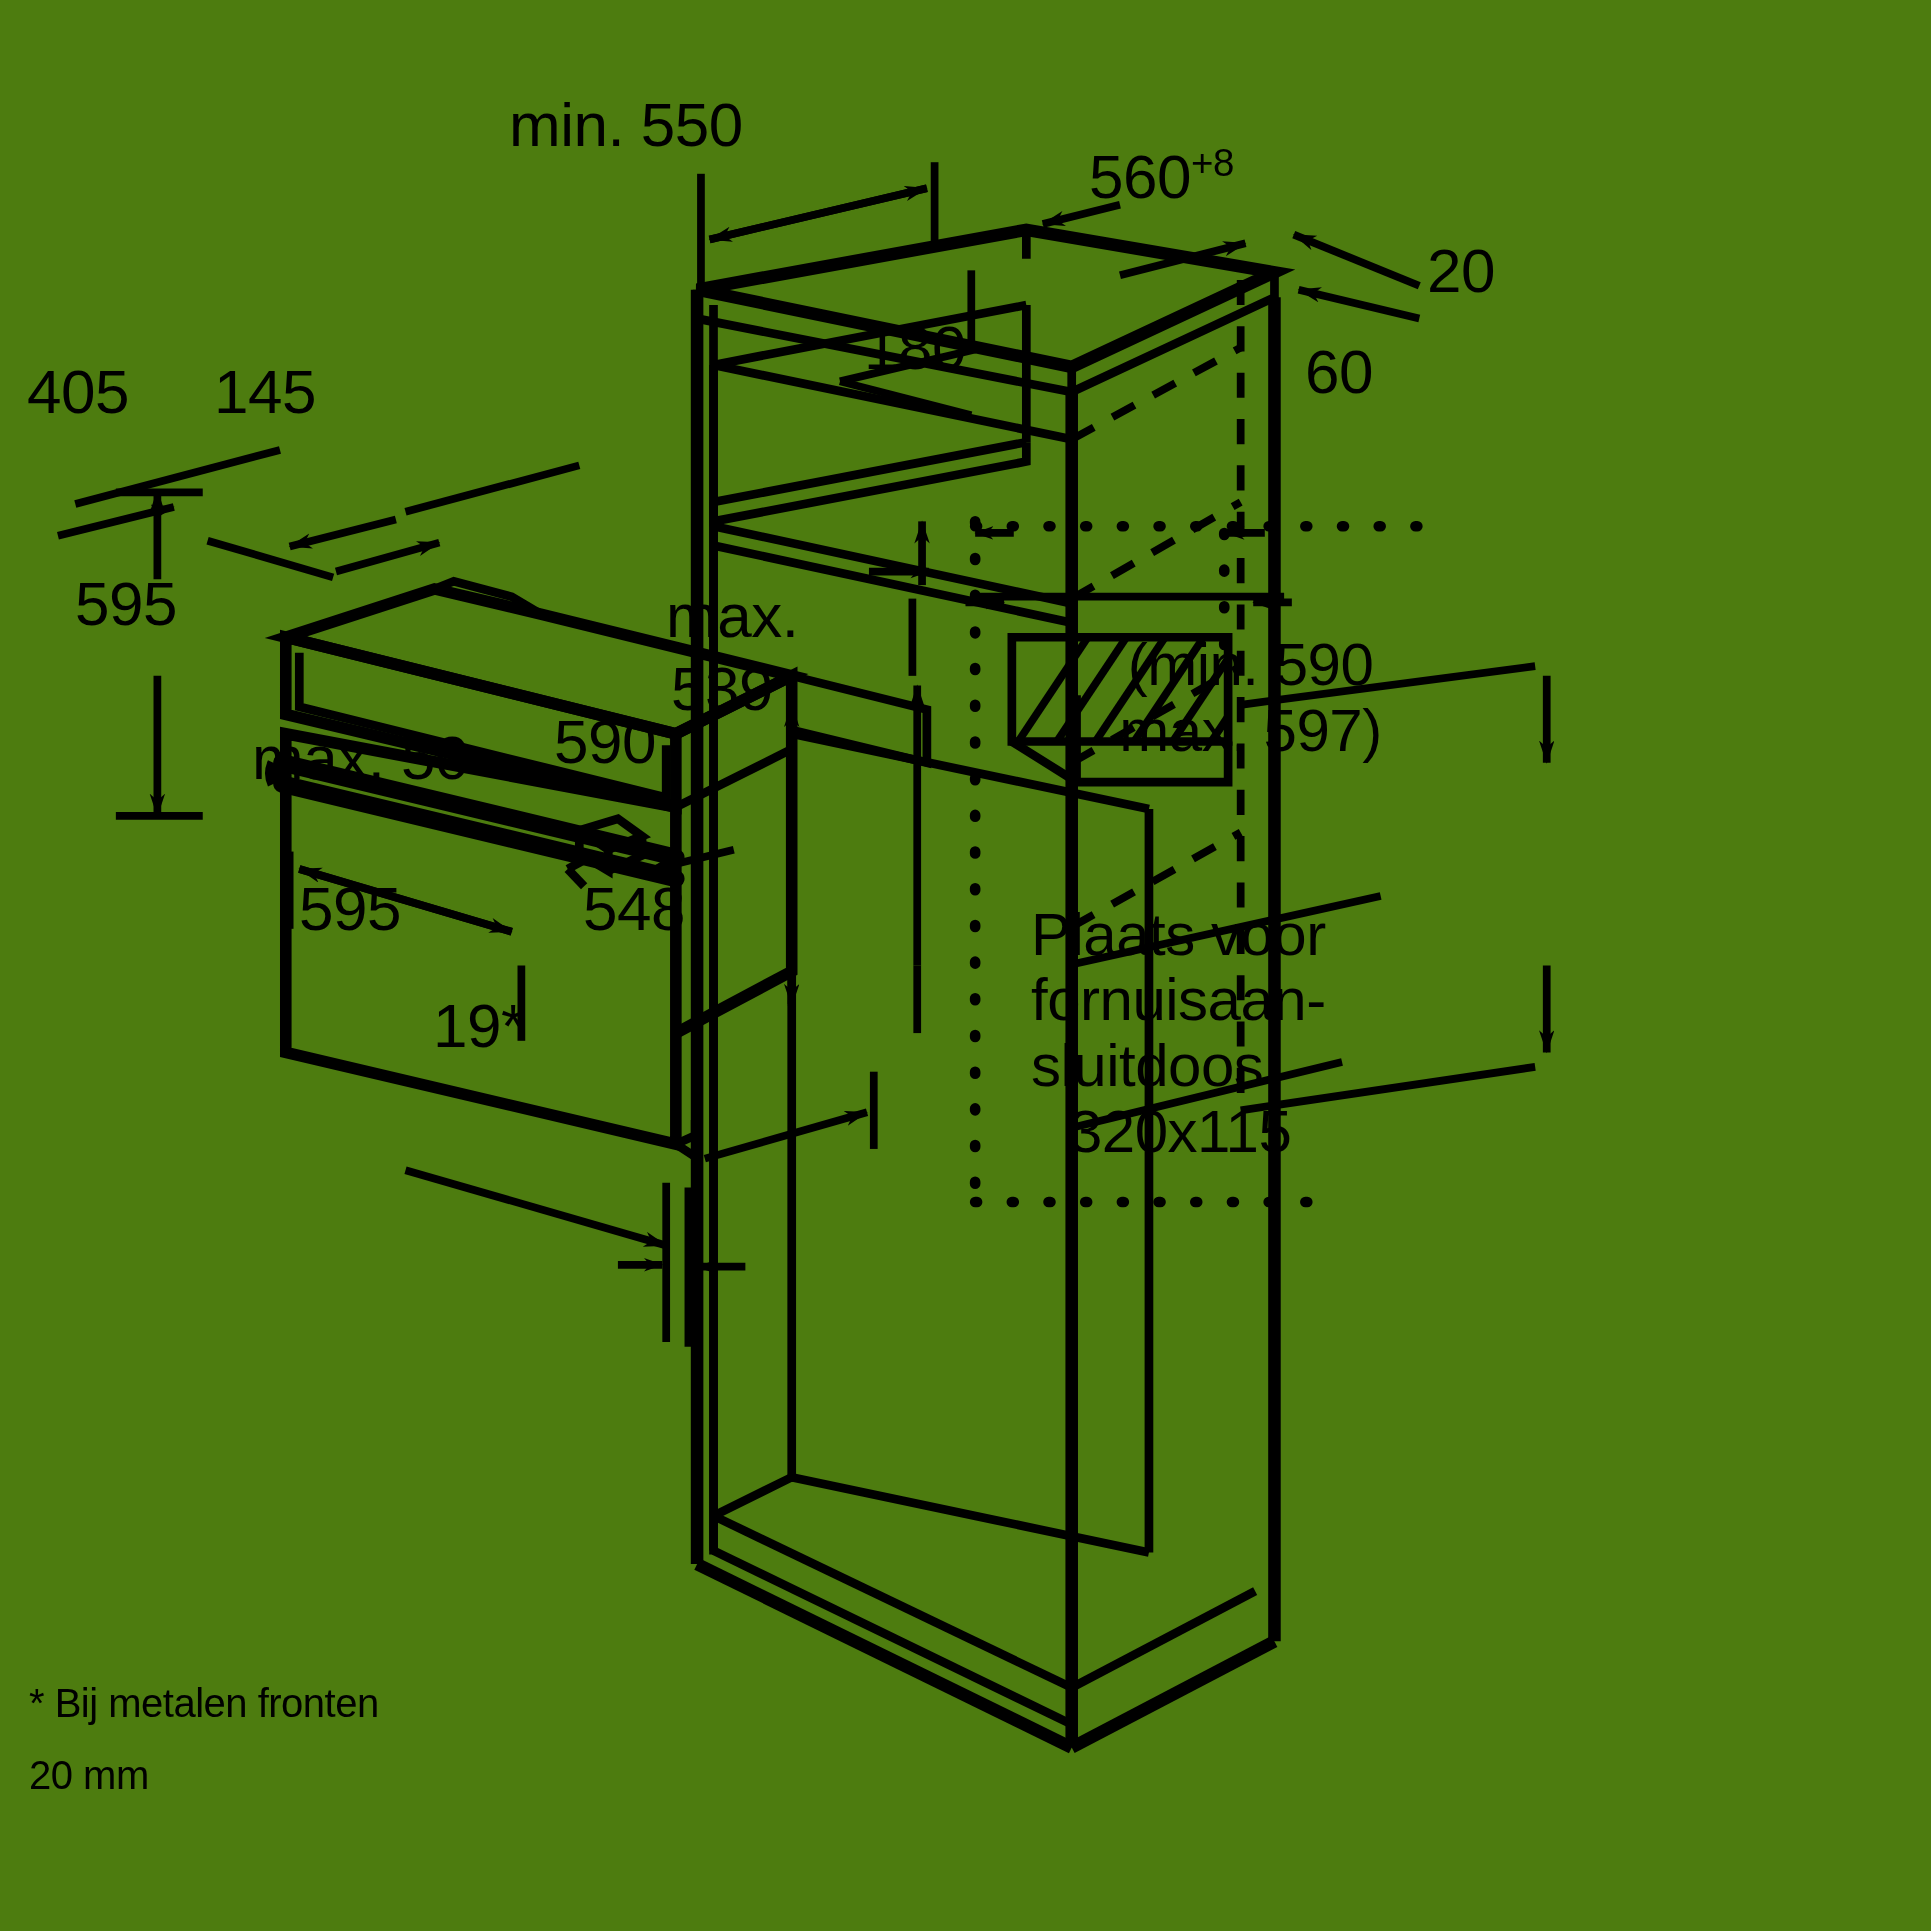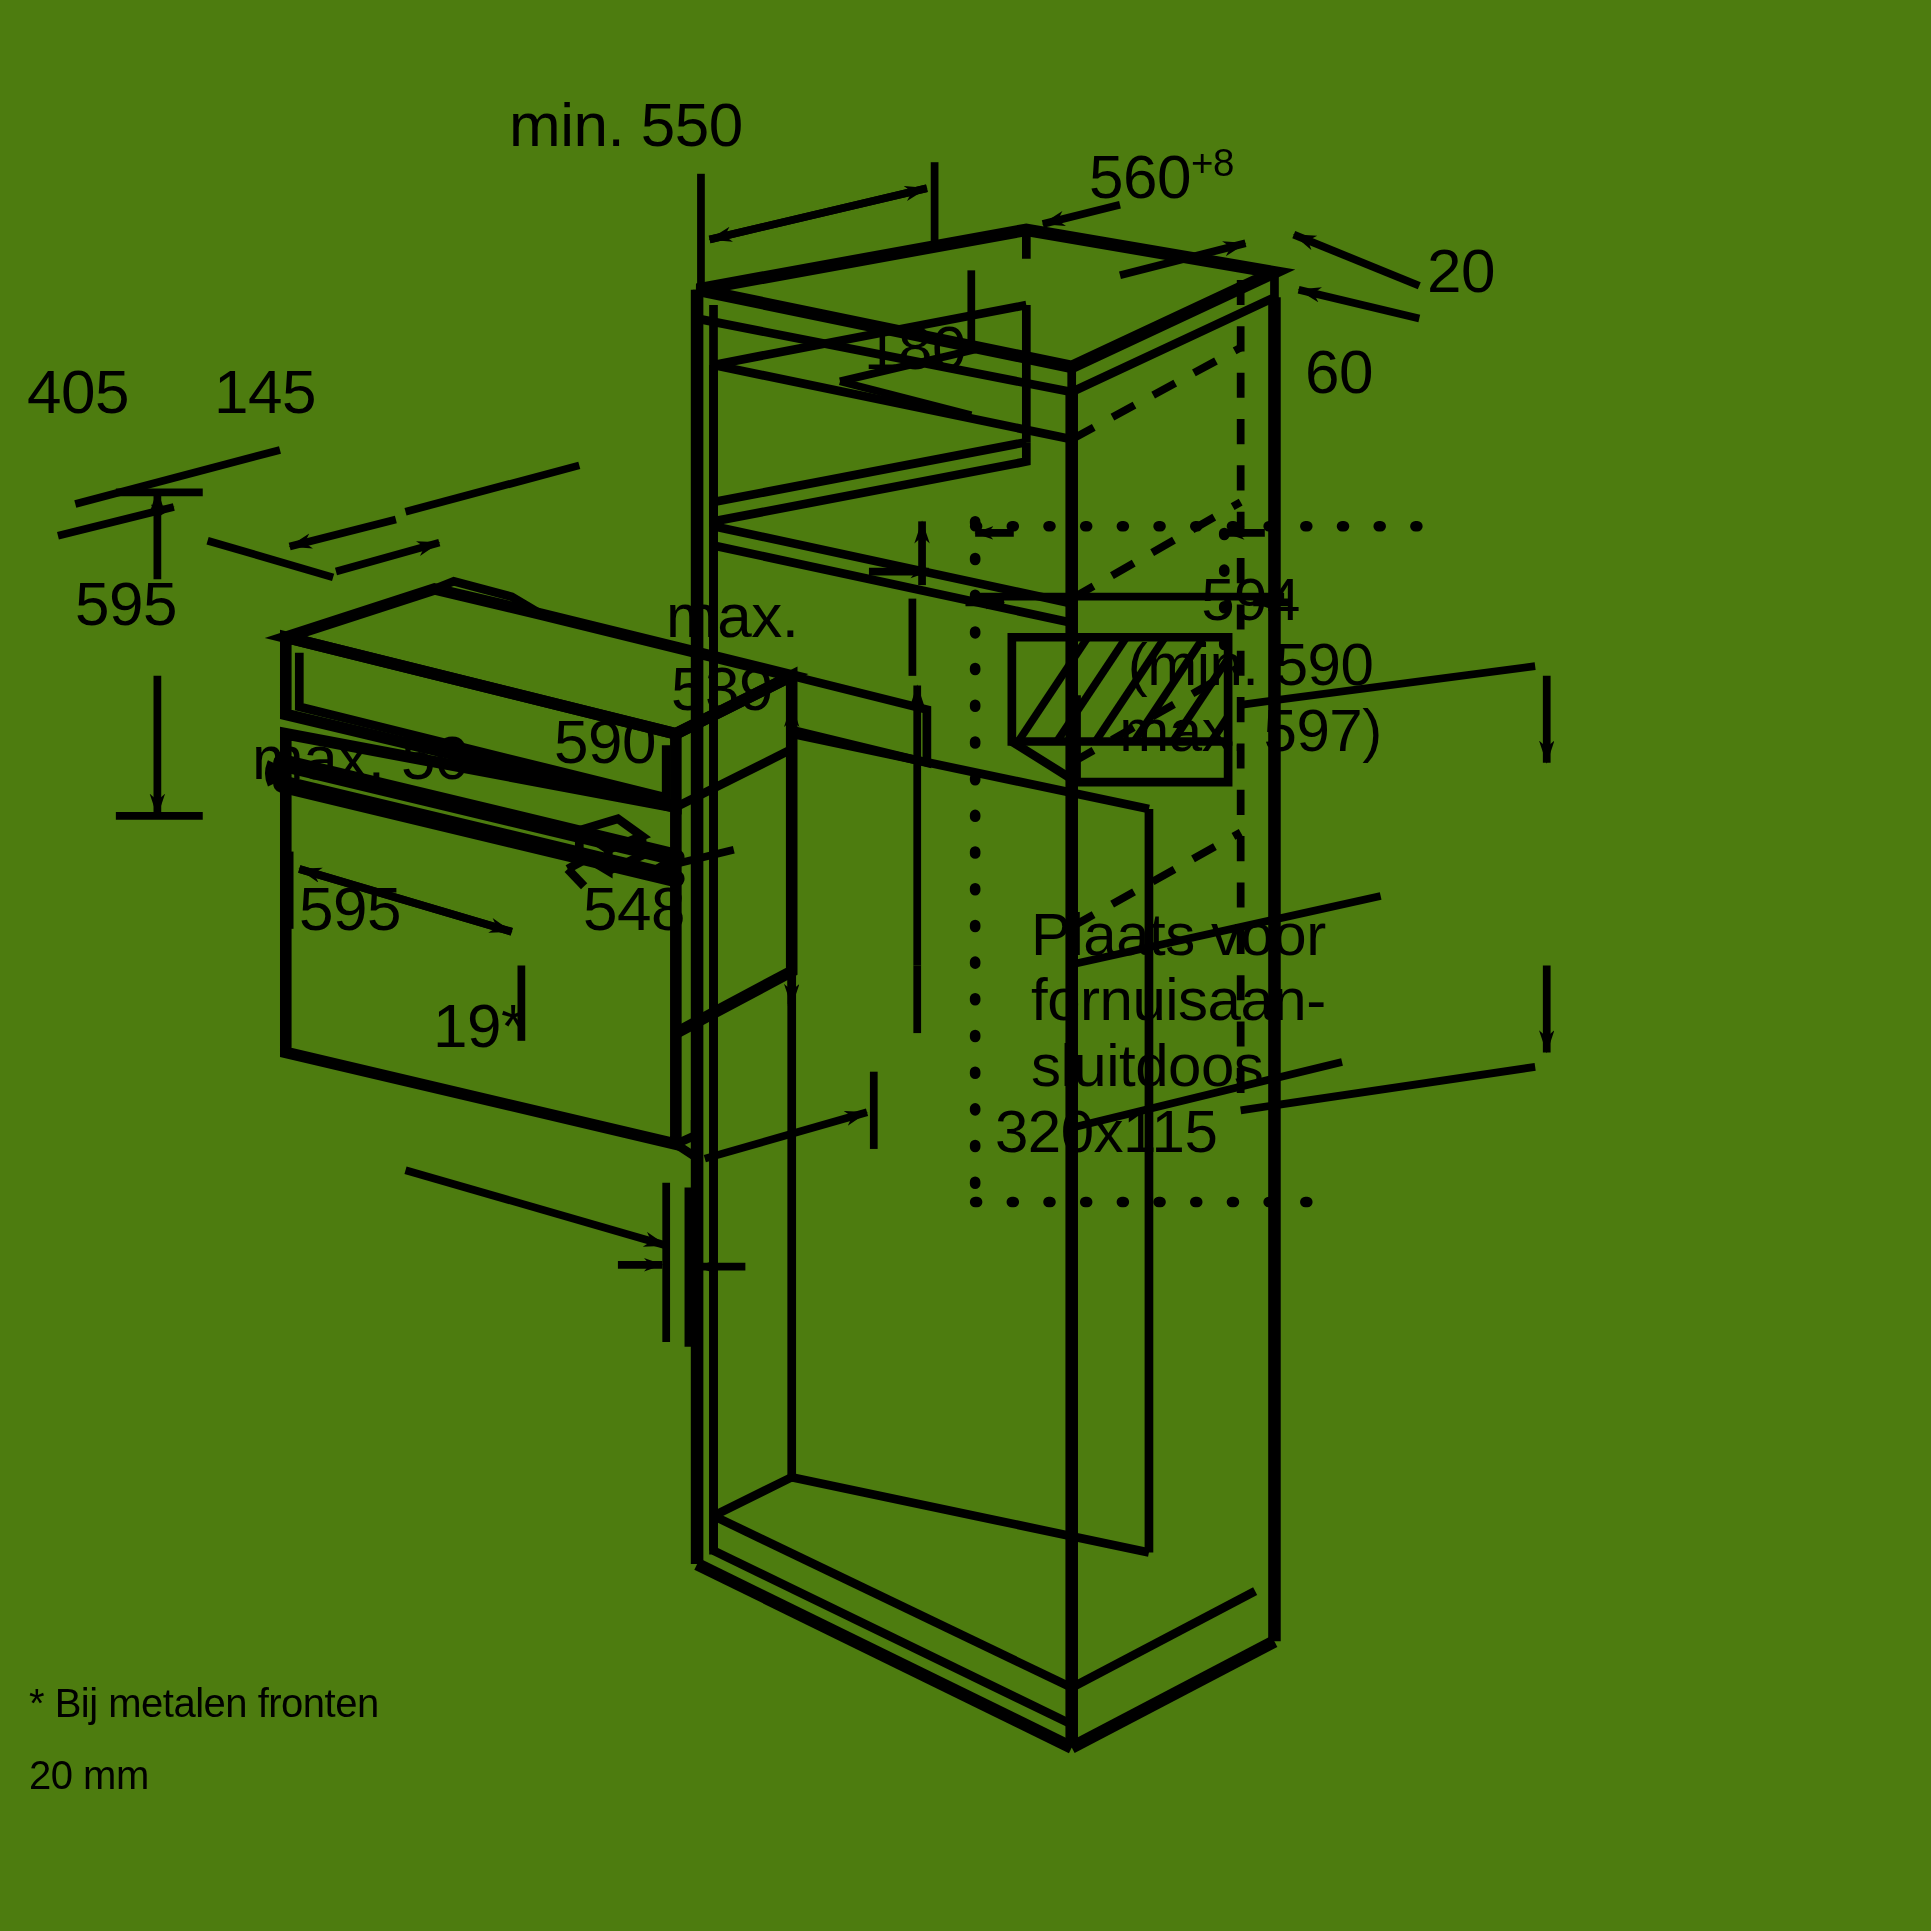--- a/index.html
+++ b/index.html
@@ -271,27 +271,26 @@
   <div class="lbl big" style="left:666px; top:584px;">max.</div>
 
   <div class="lbl big" style="left:671px; top:657px;">539</div>
 
   <div class="lbl big" style="left:299px; top:877px;">595</div>
 
   <div class="lbl big" style="left:583px; top:877px;">548</div>
 
   <div class="lbl big" style="left:433px; top:994px;">19*</div>
 
-  <div class="lbl block center" style="left:1043px; top:568px; width:415px;">594</div>
   <div class="lbl block center" style="left:1043px; top:633px; width:415px;">(min. 590</div>
   <div class="lbl block center" style="left:1043px; top:699px; width:415px;">max. 597)</div>
 
   <div class="lbl block" style="left:1031px; top:968px;">fornuisaan-</div>
   <div class="lbl block" style="left:1031px; top:903px;">Plaats voor</div>
   <div class="lbl block" style="left:1031px; top:1034px;">sluitdoos</div>
-  <div class="lbl block" style="left:995px; top:1100px;text-align:center;">320x115</div>
+  <div class="lbl block" style="left:1069px; top:1100px;text-align:center;">320x115</div>
 
   <div class="lbl medium" style="left:29px; top:1683px;">* Bij metalen fronten</div>
   <div class="lbl medium" style="left:29px; top:1755px;">20 mm</div>
 
 
 </div>
 
 
 </body></html>

